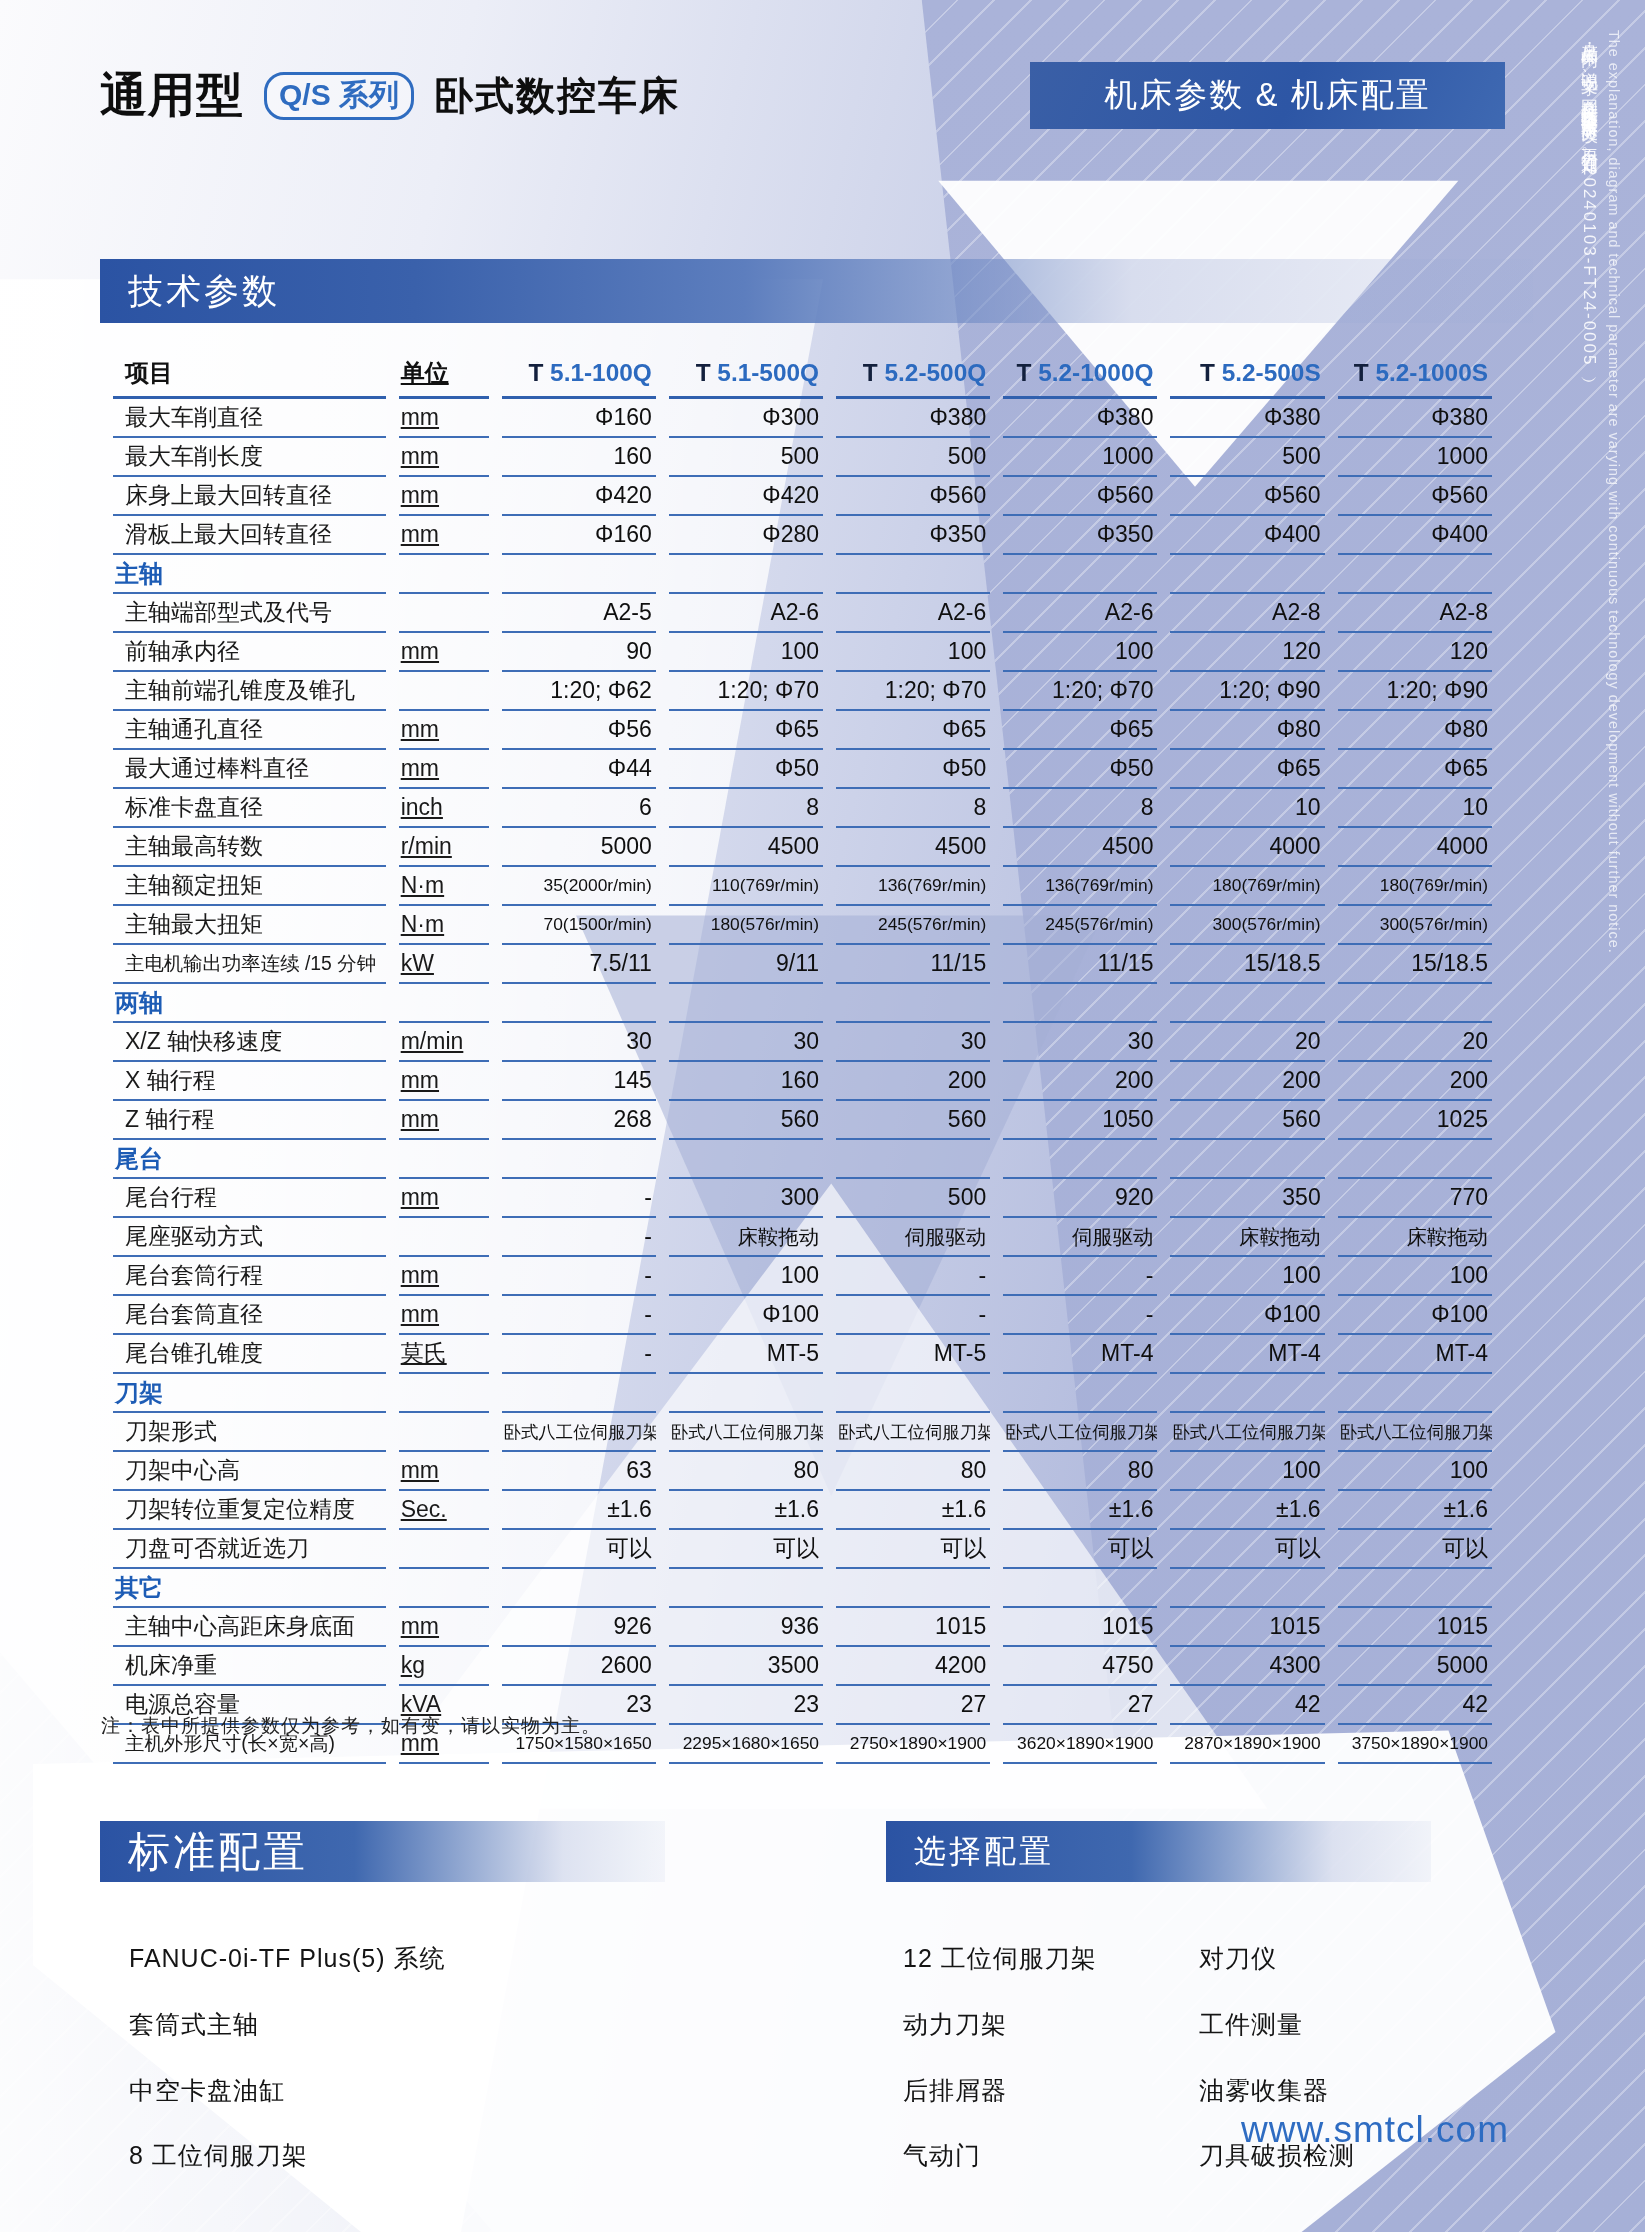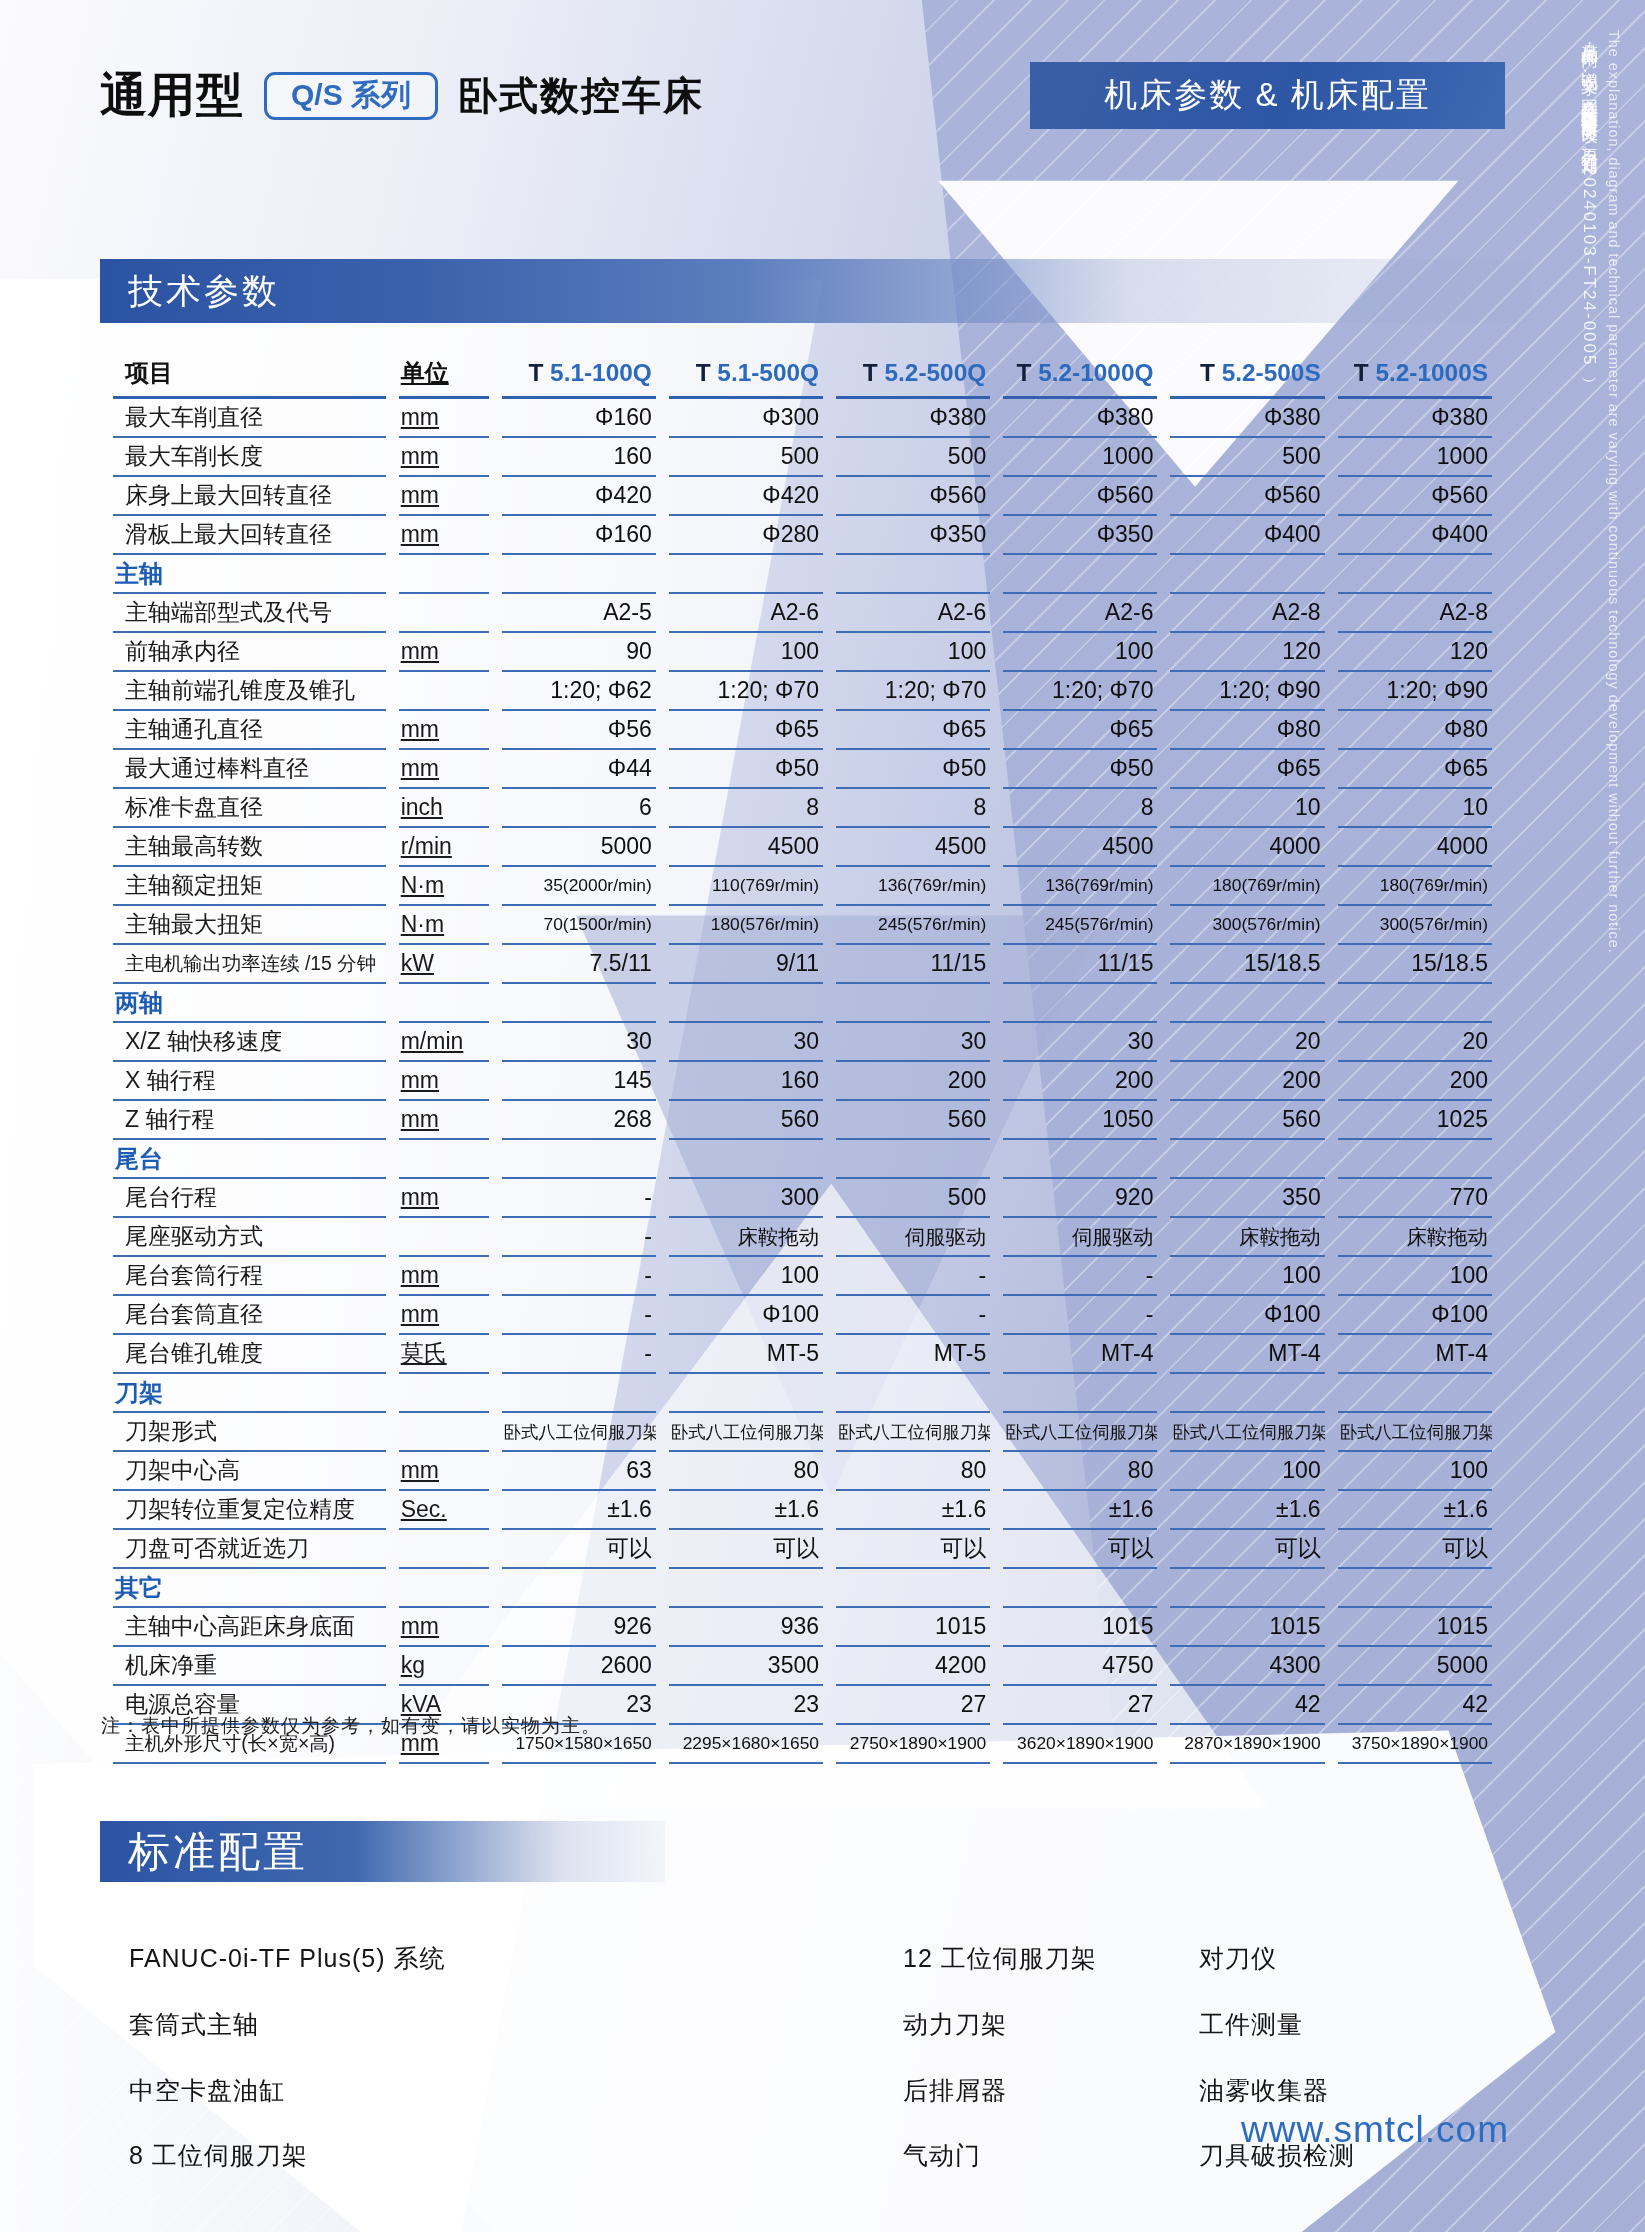--- a/index.html
+++ b/index.html
@@ -15,22 +15,22 @@
   .bg-white-left{clip-path:polygon(0 12.5%,50% 12.5%,28% 100%,0 100%);
       background:linear-gradient(90deg,rgba(255,255,255,.96),rgba(255,255,255,.5));}
   .bg-lav-mid{clip-path:polygon(35% 41%,67% 41%,50.5% 67%);background:rgba(164,175,214,.55);}
   .bg-white-mid{clip-path:polygon(50.5% 53%,22% 81%,77% 81%);background:rgba(255,255,255,.65);}
   .bg-white-bottom{clip-path:polygon(2% 79%,88% 77.5%,94.5% 91%,79% 100%,22% 100%,2% 88%);background:rgba(255,255,255,.94);}
   .content{position:absolute;inset:0;z-index:10;}
 
   
   .hdr-left{position:absolute;left:100px;top:64px;display:flex;align-items:center;gap:20px;}
   .hdr-type{font-size:47px;font-weight:800;color:#0e0e0e;letter-spacing:1px;}
-  .hdr-badge{border:3px solid #2f6cc0;border-radius:11px;color:#2f6cc0;font-size:30px;font-weight:700;
-             padding:3px 24px 6px;line-height:1.1;background:rgba(255,255,255,.35);}
+  .hdr-badge{border:3px solid #2f6cc0;border-radius:20px;color:#2f6cc0;font-size:30px;font-weight:700;
+             padding:3px 12px 6px;line-height:1.1;background:rgba(255,255,255,.35);}
   .hdr-name{font-size:39px;font-weight:800;color:#0e0e0e;letter-spacing:2px;}
   .hdr-banner{position:absolute;left:1030px;top:62px;width:475px;height:67px;
       background:linear-gradient(115deg,#3a5fa6 0%,#2d56a5 55%,#3f69b2 100%);
       color:#fff;font-size:33px;font-weight:500;display:flex;align-items:center;justify-content:center;letter-spacing:2px;}
   .side-cn,.side-en{position:absolute;top:30px;writing-mode:vertical-rl;color:rgba(255,255,255,.88);}
   .side-cn{left:1578px;font-size:17px;letter-spacing:2px;height:1055px;}
   .side-en{left:1606px;font-size:14.4px;letter-spacing:1px;height:1055px;color:rgba(255,255,255,.72);}
 
   
   .bar{color:#fff;display:flex;align-items:center;padding-left:28px;letter-spacing:3px;font-weight:500;}
@@ -471,20 +471,21 @@
     <div class="tbl-note">注：表中所提供参数仅为参考，如有变，请以实物为主。</div>
 
     <div class="bar bar-std">标准配置</div>
     <div id="std-list">
         <div class="cfg-item" style="left: 129px; top: 1942px;">FANUC-0i-TF Plus(5) 系统</div>
         <div class="cfg-item" style="left: 129px; top: 2008px;">套筒式主轴</div>
         <div class="cfg-item" style="left: 129px; top: 2074px;">中空卡盘油缸</div>
         <div class="cfg-item" style="left: 129px; top: 2139px;">8 工位伺服刀架</div>
       </div>
 
+    <div class="bar bar-opt">选择配置</div>
     <div id="opt-list1">
         <div class="cfg-item" style="left: 903px; top: 1942px;">12 工位伺服刀架</div>
         <div class="cfg-item" style="left: 903px; top: 2008px;">动力刀架</div>
         <div class="cfg-item" style="left: 903px; top: 2074px;">后排屑器</div>
         <div class="cfg-item" style="left: 903px; top: 2139px;">气动门</div>
       </div>
     <div id="opt-list2">
         <div class="cfg-item" style="left: 1199px; top: 1942px;">对刀仪</div>
         <div class="cfg-item" style="left: 1199px; top: 2008px;">工件测量</div>
         <div class="cfg-item" style="left: 1199px; top: 2074px;">油雾收集器</div>

